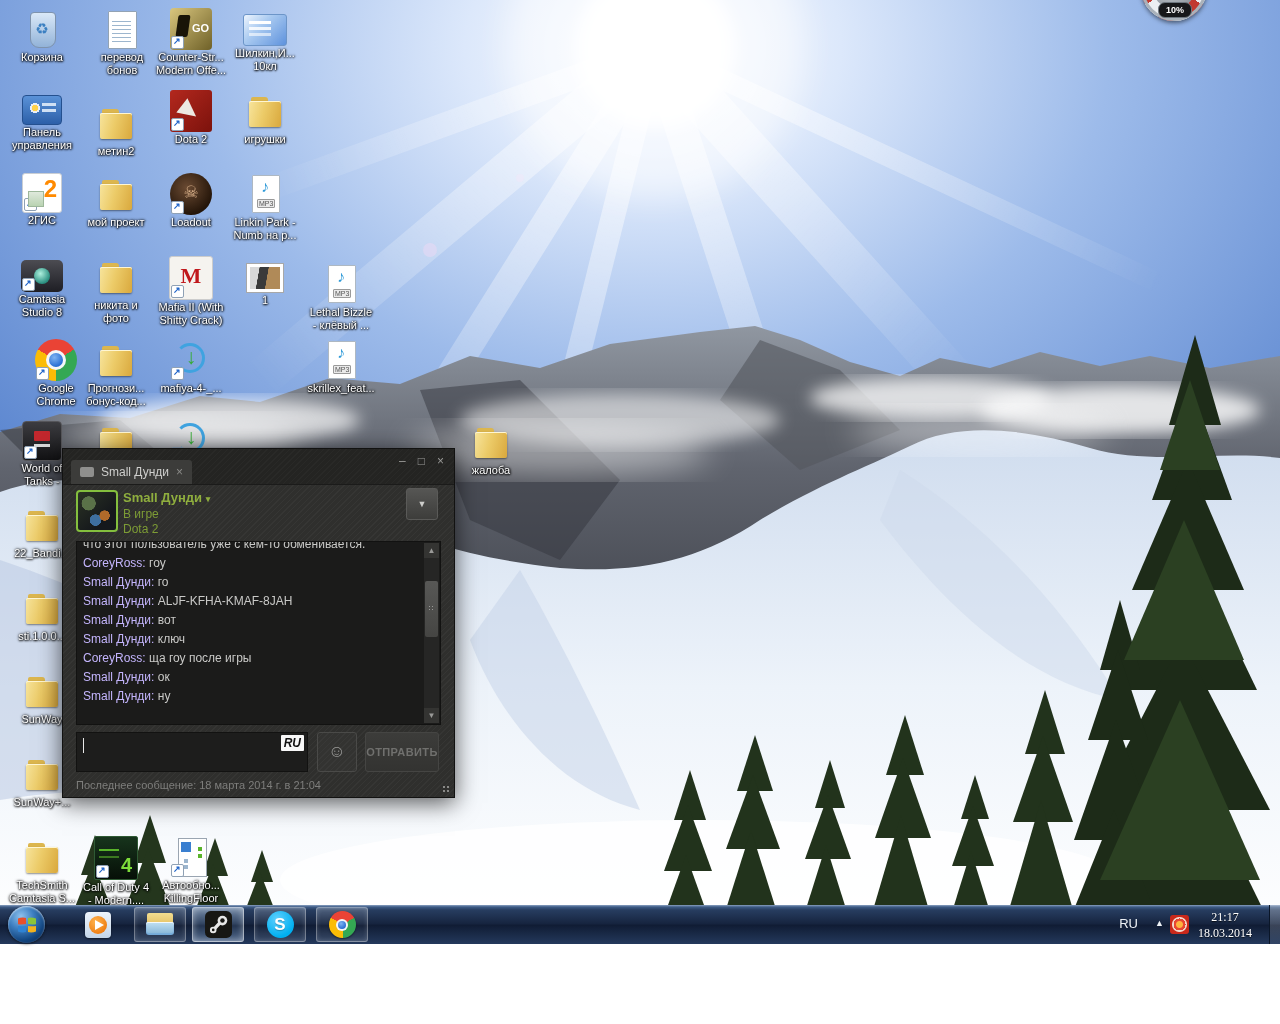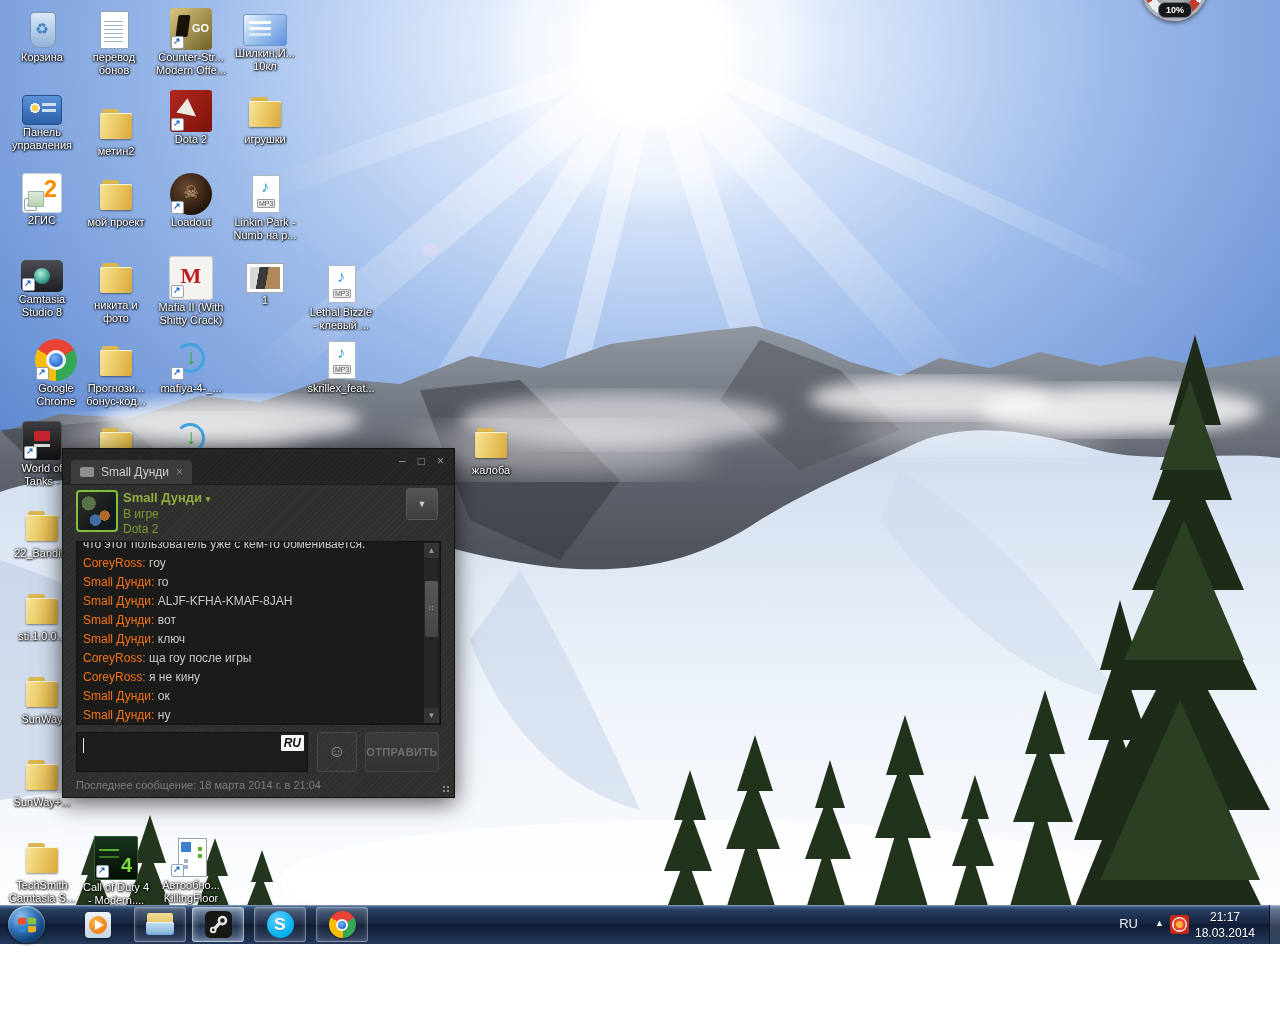--- a/index.html
+++ b/index.html
@@ -141,21 +141,21 @@
   .friend-name .dd-caret{font-size:9px;color:#8fae3e;}
   .friend-status{position:absolute;left:60px;top:22px;font-size:12px;color:#7d9c35;}
   .friend-game{position:absolute;left:60px;top:37px;font-size:12px;color:#7d9c35;}
   .hdr-dd{position:absolute;right:16px;top:3px;width:30px;height:30px;border:1px solid #5a5a58;border-radius:3px;
       background:linear-gradient(#565654,#3d3d3b);color:#cdcdcb;font-size:9px;display:flex;
       align-items:center;justify-content:center;cursor:pointer;}
 
   .msg-panel{position:absolute;left:13px;top:92px;width:365px;height:184px;background:#1b1b1a;
       border:1px solid #121211;box-sizing:border-box;overflow:hidden;}
   .msgs{position:absolute;left:6px;top:0;right:17px;margin-top:-7px;font-size:12px;line-height:19px;}
-  .msg .sender{color:#f97316;margin-top:30px;}
+  .msg .sender{color:#c4b5fd;margin-top:30px;}
   .msg .text{color:#c9c9c7;}
   .scrollbar{position:absolute;top:1px;right:1px;bottom:1px;width:15px;background:#262625;}
   .sb-btn{position:absolute;left:0;width:15px;height:15px;background:#34ary;background:#343432;color:#9a9a98;
       font-size:8px;text-align:center;line-height:15px;cursor:pointer;}
   .sb-up{top:0;} .sb-down{bottom:0;}
   .sb-thumb{position:absolute;left:1px;top:38px;width:13px;height:56px;border-radius:2px;
       background:linear-gradient(#585856,#454543);cursor:pointer;}
   .sb-thumb::after{content:"";position:absolute;left:3px;top:24px;width:7px;height:7px;
       background:radial-gradient(circle,#9a9a98 0 1px,transparent 1px);background-size:3px 3px;}
 
@@ -212,21 +212,21 @@
       border-radius:50%;background:#f4f6f8;}
   .tb-chrome-icon::after{content:"";position:absolute;left:9.5px;top:9.5px;width:8px;height:8px;border-radius:50%;
       background:radial-gradient(circle at 38% 32%,#7fb3f2,#2a6fd4 70%);}
 
   .tray{position:absolute;right:0;top:0;height:39px;}
   .tray-lang{position:absolute;right:142px;top:11px;color:#eef2f6;font-size:13px;cursor:pointer;}
   .tray-chevron{position:absolute;right:116px;top:13px;color:#eef2f6;font-size:9px;cursor:pointer;}
   .tray-av{position:absolute;right:91px;top:10px;width:19px;height:19px;border-radius:3px;cursor:pointer;
       background:radial-gradient(circle at 50% 50%,#ffb23e 0 3px,#e84632 4px 6px,#f2d8cc 6px 7px,#c9281a 8px);}
   .tray-clock{position:absolute;right:16px;top:4px;width:78px;text-align:center;color:#fff;font-size:12px;
-      line-height:16px;cursor:pointer;text-shadow:0 1px 1px rgba(0,0,0,.7);}
+      line-height:16px;cursor:pointer;text-shadow:0 1px 1px rgba(0,0,0,.7);font-family:Liberation Serif, serif;}
   .show-desktop{position:absolute;right:0;top:0;width:10px;height:39px;border-left:1px solid #0a1628;
       background:linear-gradient(rgba(255,255,255,.3),rgba(255,255,255,.06));cursor:pointer;}
 
   
   .gadget{position:absolute;left:1141px;top:-45px;width:66px;height:66px;border-radius:50%;z-index:5;
       background:conic-gradient(#c23a30 0 30deg,#eceff2 30deg 60deg,#c23a30 60deg 90deg,#eceff2 90deg 120deg,
         #c23a30 120deg 150deg,#eceff2 150deg 180deg,#c23a30 180deg 210deg,#eceff2 210deg 240deg,
         #c23a30 240deg 270deg,#eceff2 270deg 300deg,#c23a30 300deg 330deg,#eceff2 330deg 360deg);
       box-shadow:0 2px 4px rgba(0,0,0,.5),inset 0 0 0 3px #aab2ba;}
   .gadget::before{content:"";position:absolute;left:12px;top:12px;width:42px;height:42px;border-radius:50%;
@@ -369,21 +369,21 @@
 
       <ellipse cx="180" cy="438" rx="120" ry="22" fill="#ffffff" opacity="0.5" filter="url(#b16)"></ellipse>
       <ellipse cx="560" cy="450" rx="150" ry="26" fill="#ffffff" opacity="0.45" filter="url(#b16)"></ellipse>
       <ellipse cx="980" cy="430" rx="130" ry="22" fill="#ffffff" opacity="0.4" filter="url(#b16)"></ellipse>
     </svg>
 
     <div class="dicon" style="left:6px;top:8px">
       <div class="glyph g-recycle"></div>
       <div class="label">Корзина</div>
     </div>
-    <div class="dicon" style="left:78px;top:8px">
+    <div class="dicon" style="left:86px;top:8px">
       <div class="glyph g-txt"></div>
       <div class="label">перевод
 бонов</div>
     </div>
     <div class="dicon" style="left:155px;top:8px">
       <div class="glyph g-csgo">
           <span class="sc"></span>
         </div>
       <div class="label">Counter-Str...
 Modern Offe...</div>
@@ -579,21 +579,20 @@
 
       <div class="msg-panel">
         <div class="msgs">
           <div class="msg"><span class="sender"></span><span class="text">что этот пользователь уже с кем-то обменивается.</span></div>
           <div class="msg"><span class="sender">CoreyRoss:</span> <span class="text">гоу</span></div>
           <div class="msg"><span class="sender">Small Дунди:</span> <span class="text">го</span></div>
           <div class="msg"><span class="sender">Small Дунди:</span> <span class="text">ALJF-KFHA-KMAF-8JAH</span></div>
           <div class="msg"><span class="sender">Small Дунди:</span> <span class="text">вот</span></div>
           <div class="msg"><span class="sender">Small Дунди:</span> <span class="text">ключ</span></div>
           <div class="msg"><span class="sender">CoreyRoss:</span> <span class="text">ща гоу после игры</span></div>
-          <div class="msg"><span class="sender">CoreyRoss:</span> <span class="text">я не кину</span></div>
           <div class="msg"><span class="sender">Small Дунди:</span> <span class="text">ок</span></div>
           <div class="msg"><span class="sender">Small Дунди:</span> <span class="text">ну</span></div>
         </div>
         <div class="scrollbar">
           <div class="sb-btn sb-up">▲</div>
           <div class="sb-thumb"></div>
           <div class="sb-btn sb-down">▼</div>
         </div>
       </div>
 

